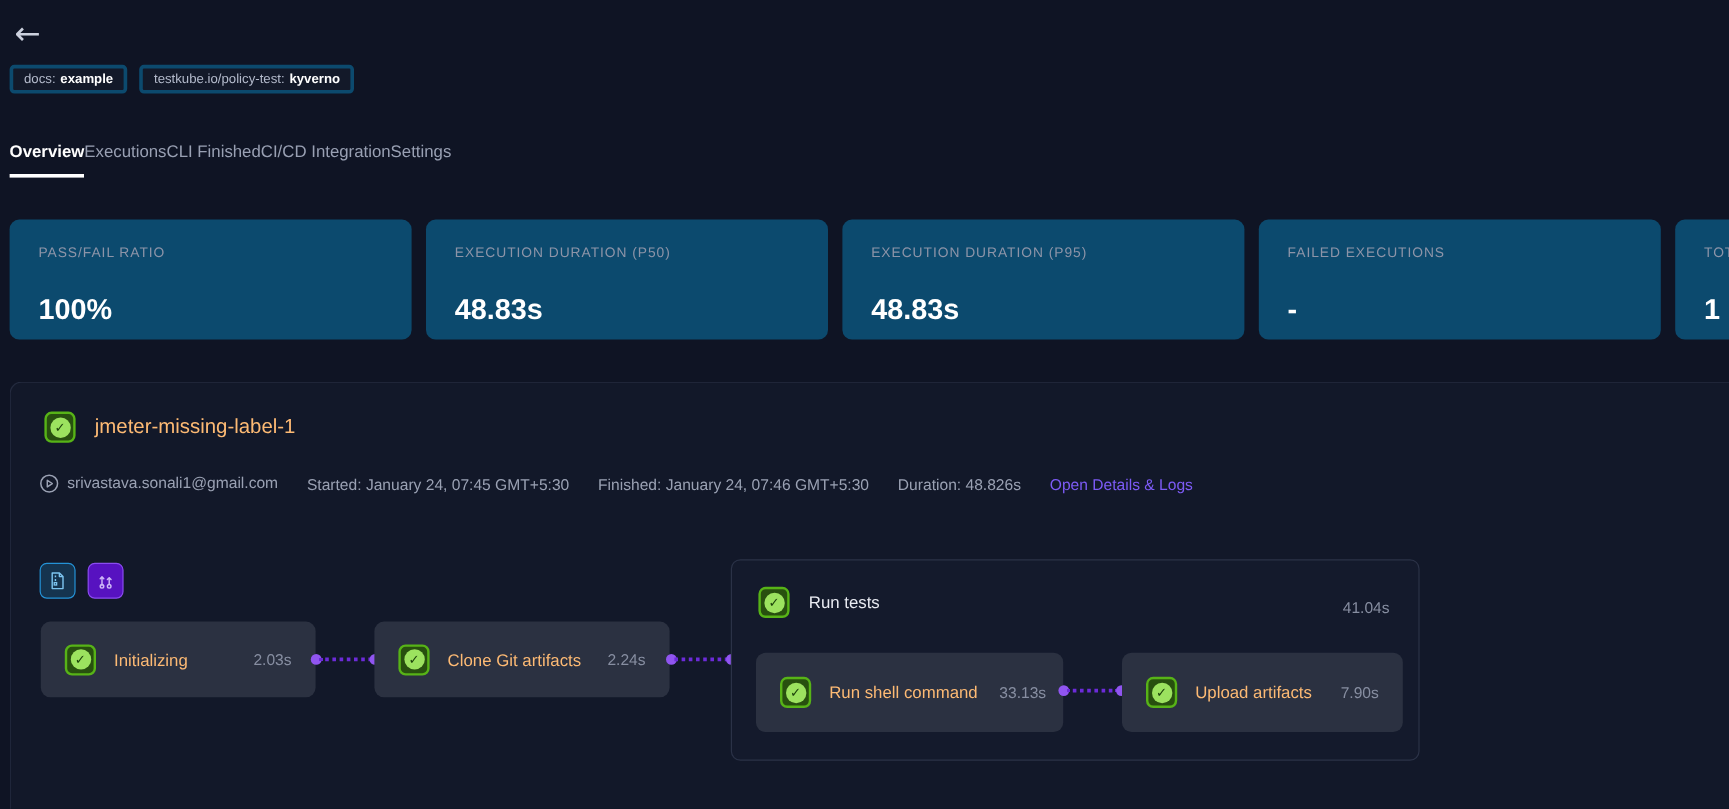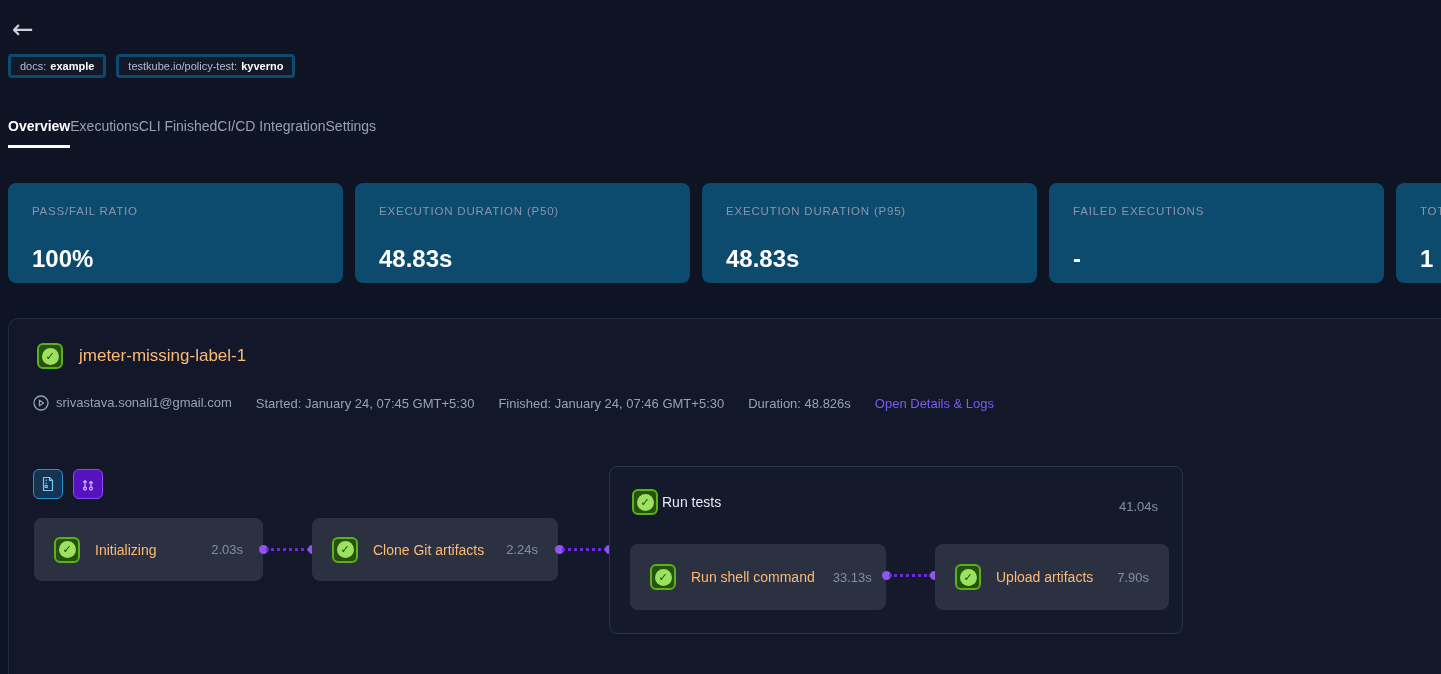--- a/index.html
+++ b/index.html
@@ -99,21 +99,21 @@
   .conn-1 { left: 250px; top: 225px; width: 58px; }
   .conn-2 { left: 546px; top: 225px; width: 59px; }
   .conn-3 { left: 272px; top: 103px; width: 57px; }
 
   
   .wf-group {
     position: absolute; left: 600px; top: 147px; width: 574px; height: 168px;
     background: #141a2c; border: 1px solid #2b3247; border-radius: 8px;
   }
   .group-header { position: absolute; left: 22px; top: 22px; display: flex; align-items: center; cursor: pointer; }
-  .group-header .node-label { font-size: 14px; font-weight: 500; color: #e9ebf2; margin-left: 4px; }
+  .group-header .node-label { font-size: 14px; font-weight: 500; color: #e9ebf2; margin-left: 16px; }
   .group-duration { position: absolute; right: 24px; top: 32px; font-size: 13px; color: #878ea1; }
   .node-shell  { left: 20px;  top: 77px; width: 256px; height: 66px; }
   .node-upload { left: 325px; top: 77px; width: 234px; height: 66px; }
 </style>
 </head>
 <body>
 
 <div class="page-header">
   <button class="back-btn">
     <span>←</span>

